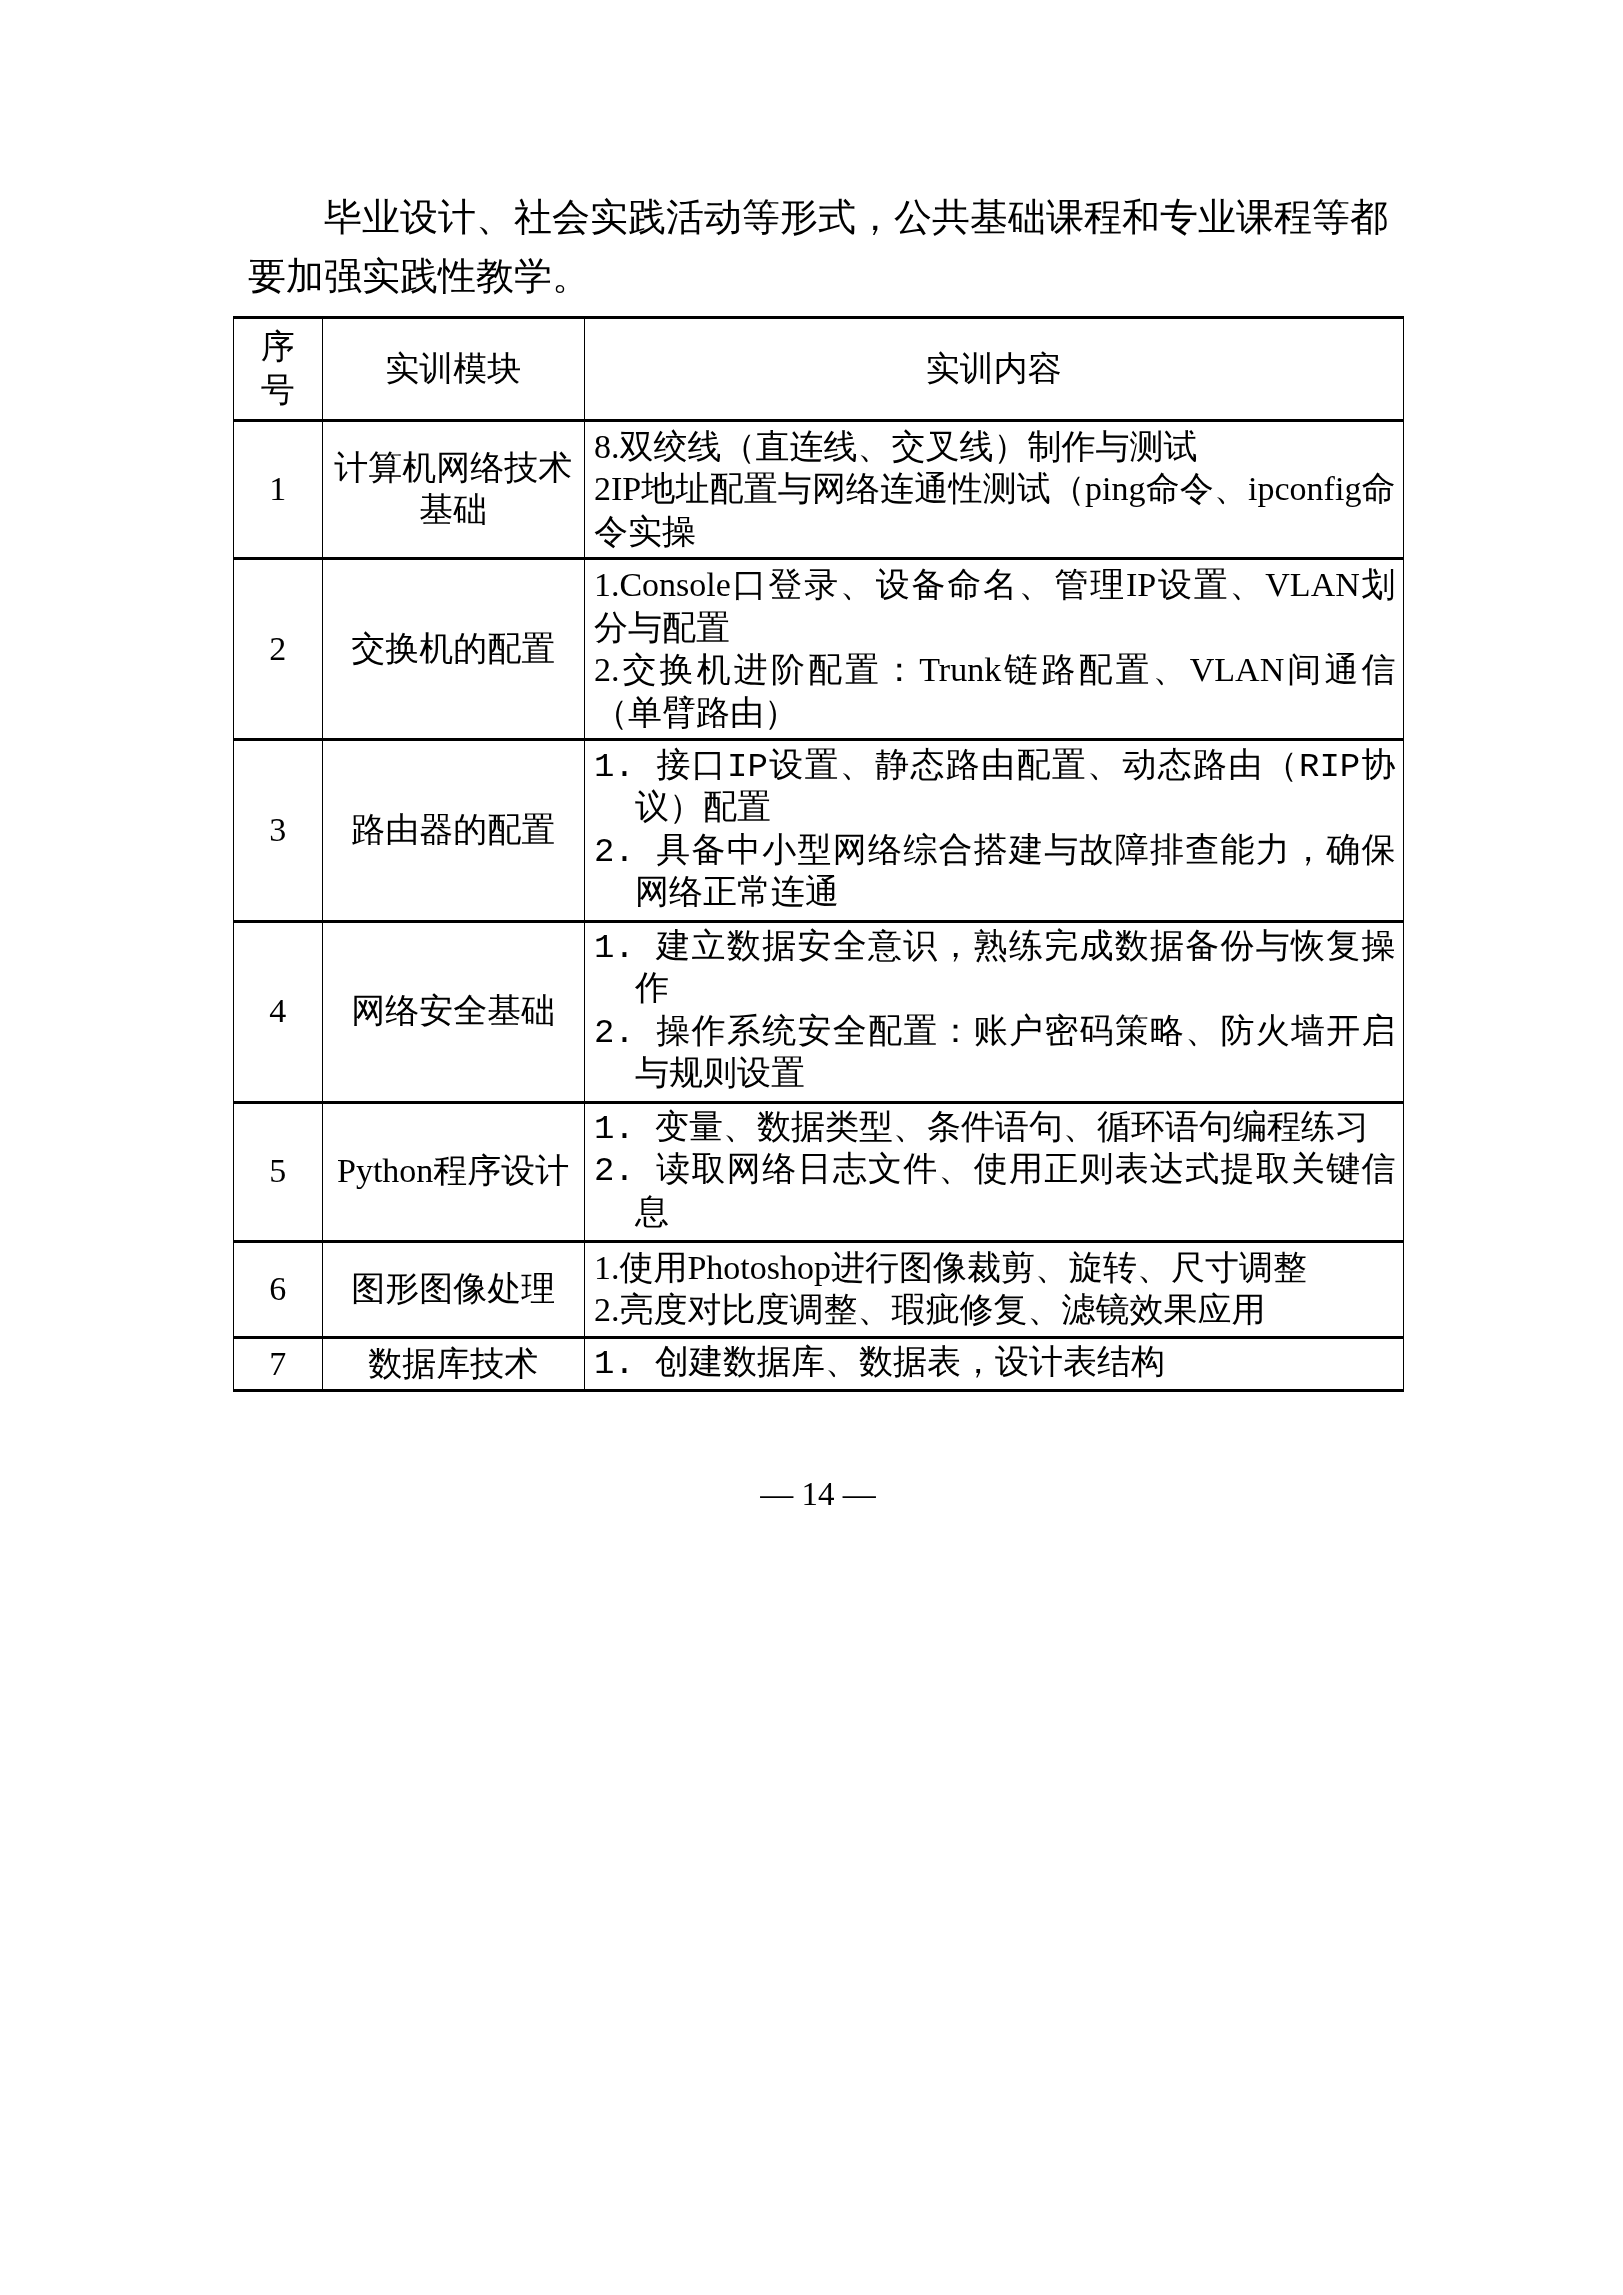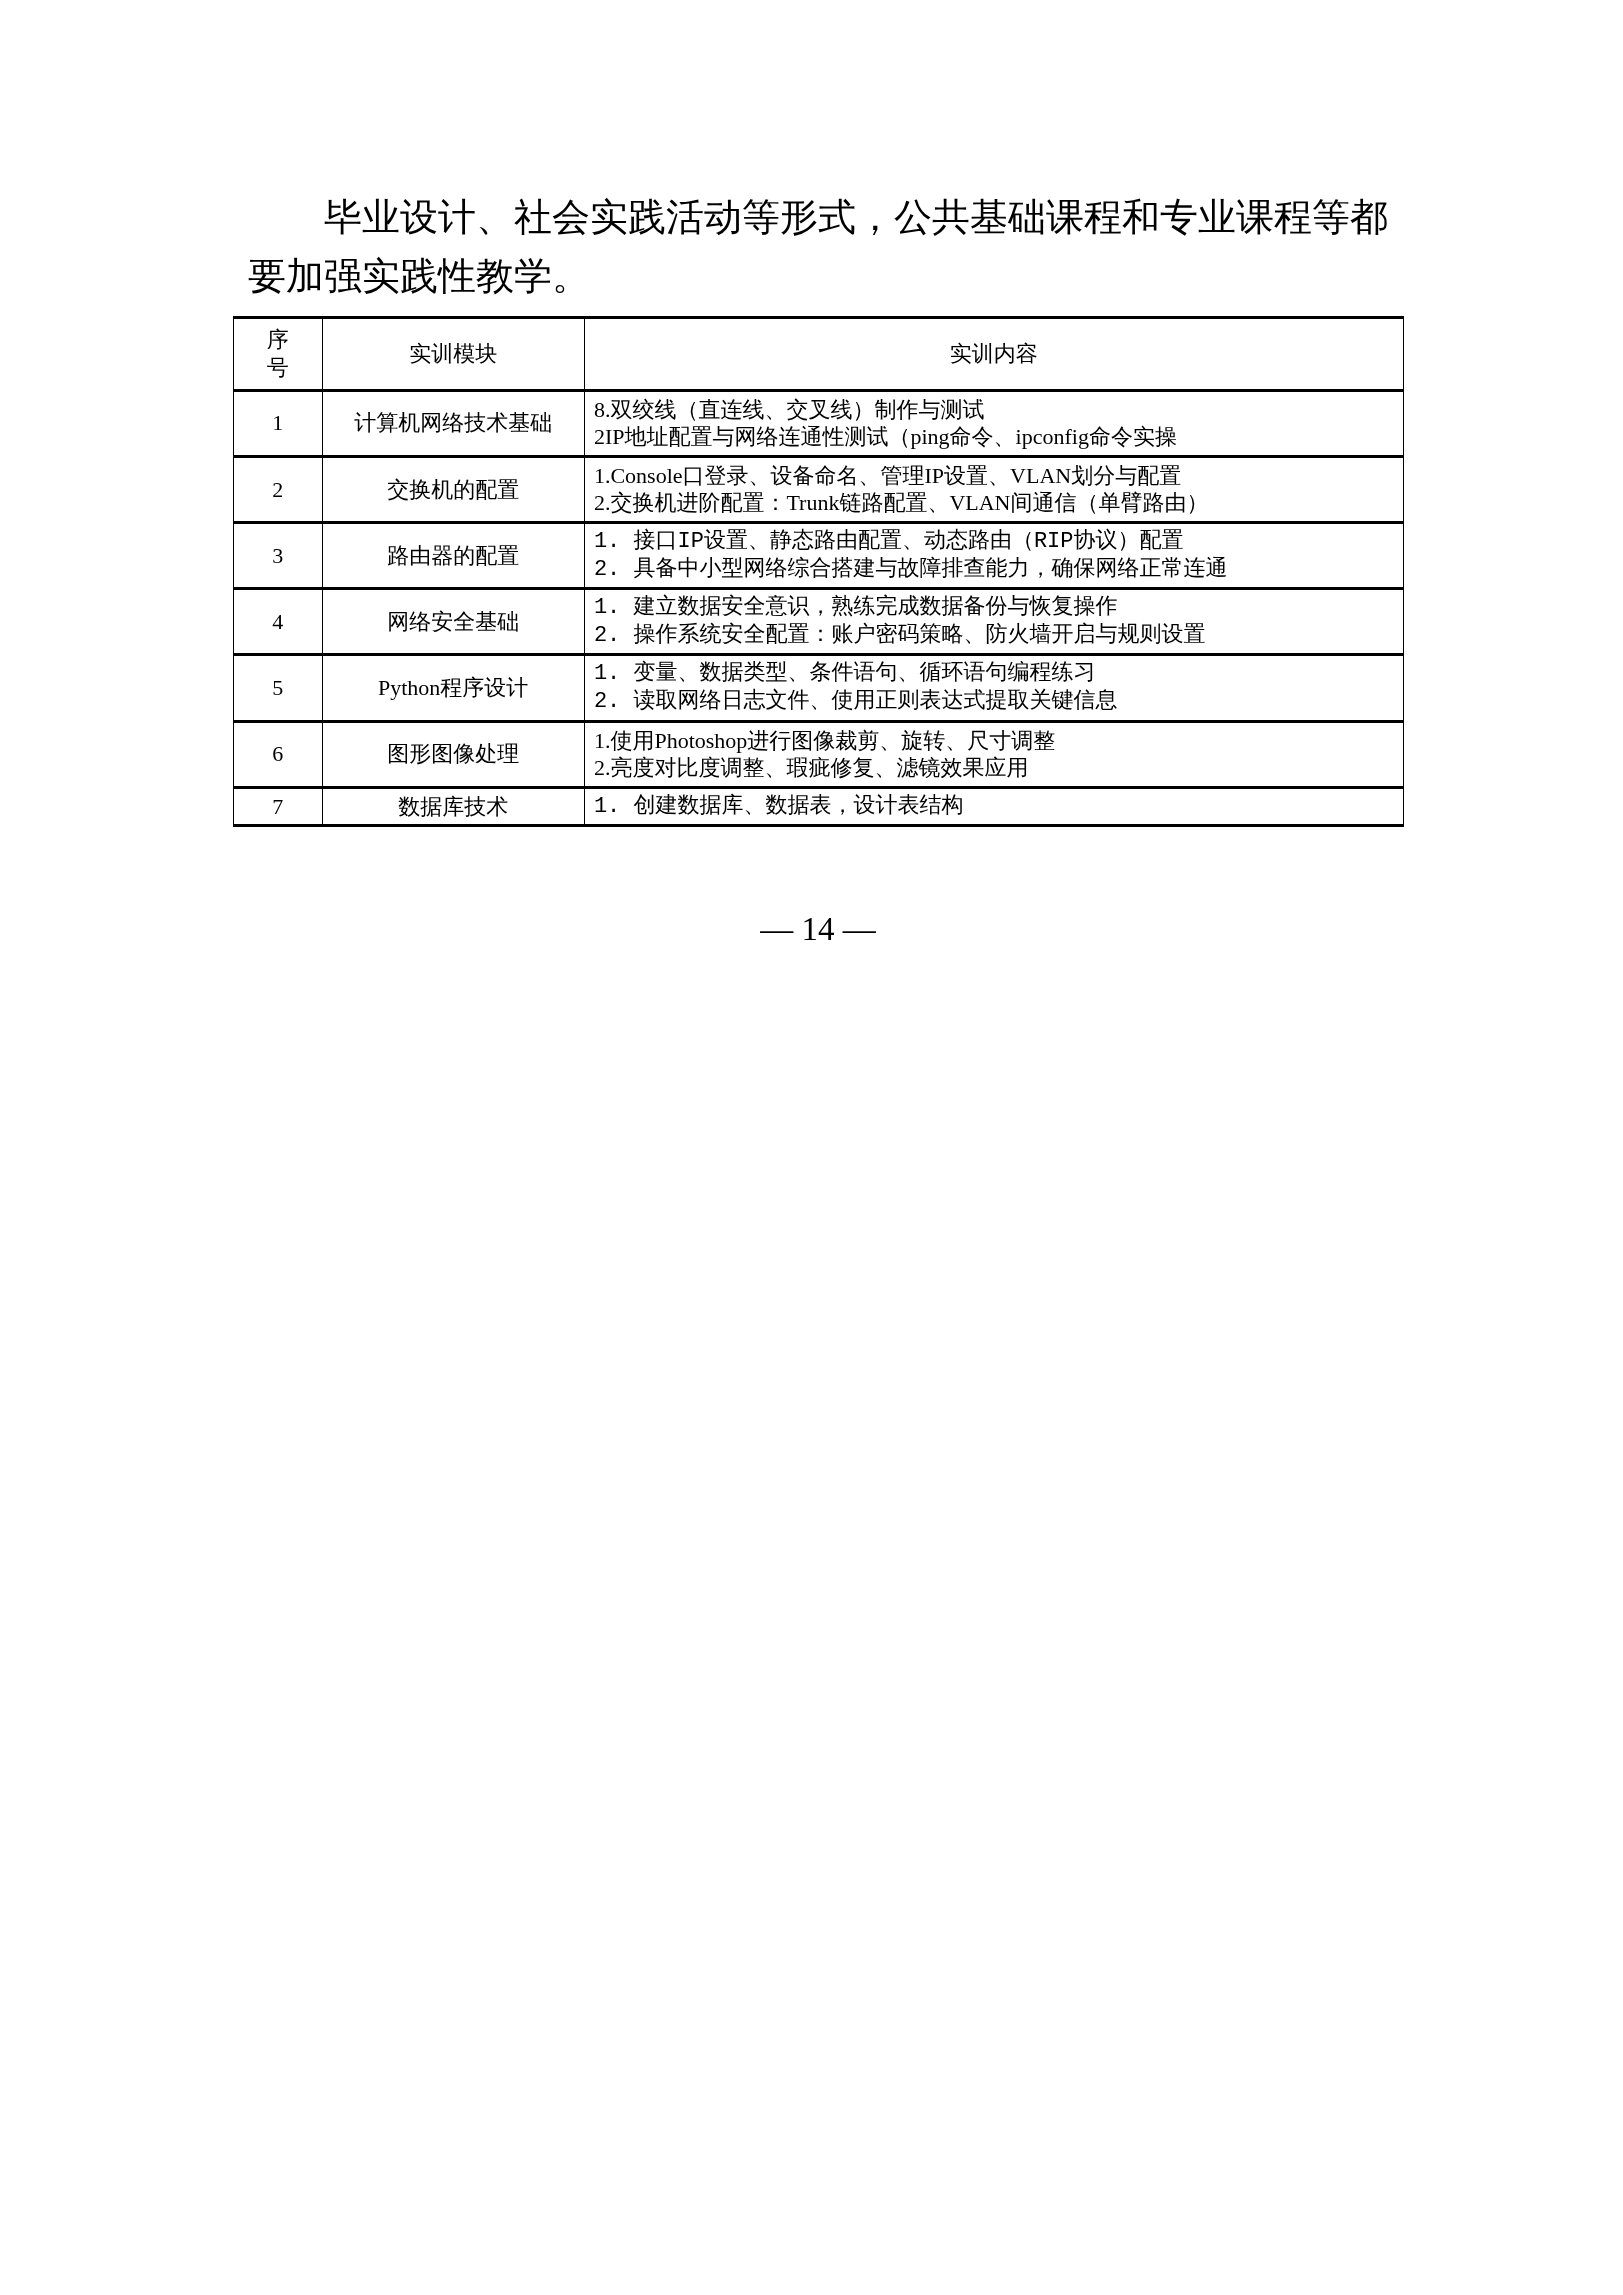--- a/index.html
+++ b/index.html
@@ -25,21 +25,21 @@
     font-size: 38px;
     line-height: 59px;
     text-align: center;
     margin: 28px 0 9.2px 0;
   }
   table.training {
     border-collapse: collapse;
     table-layout: fixed;
     width: 1171px;
     margin-left: -15.3px;
-    font-size: 22px;
+    font-size: 34px;
     line-height: 1.25;
   }
   col.c0 { width: 89px; }
   col.c1 { width: 262px; }
   col.c2 { width: 819px; }
   .training th, .training td {
     border: solid #000000;
     border-width: 3.6px 1.5px;
   }
   .training th {

